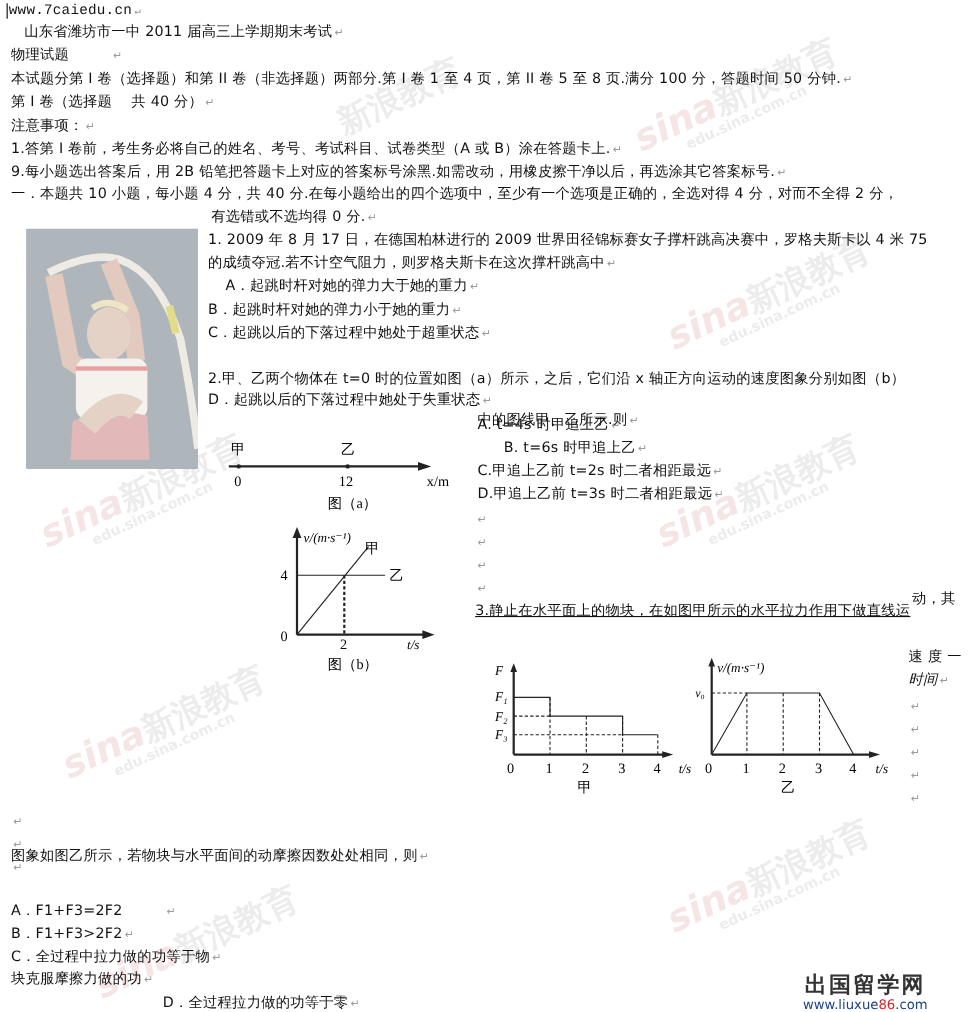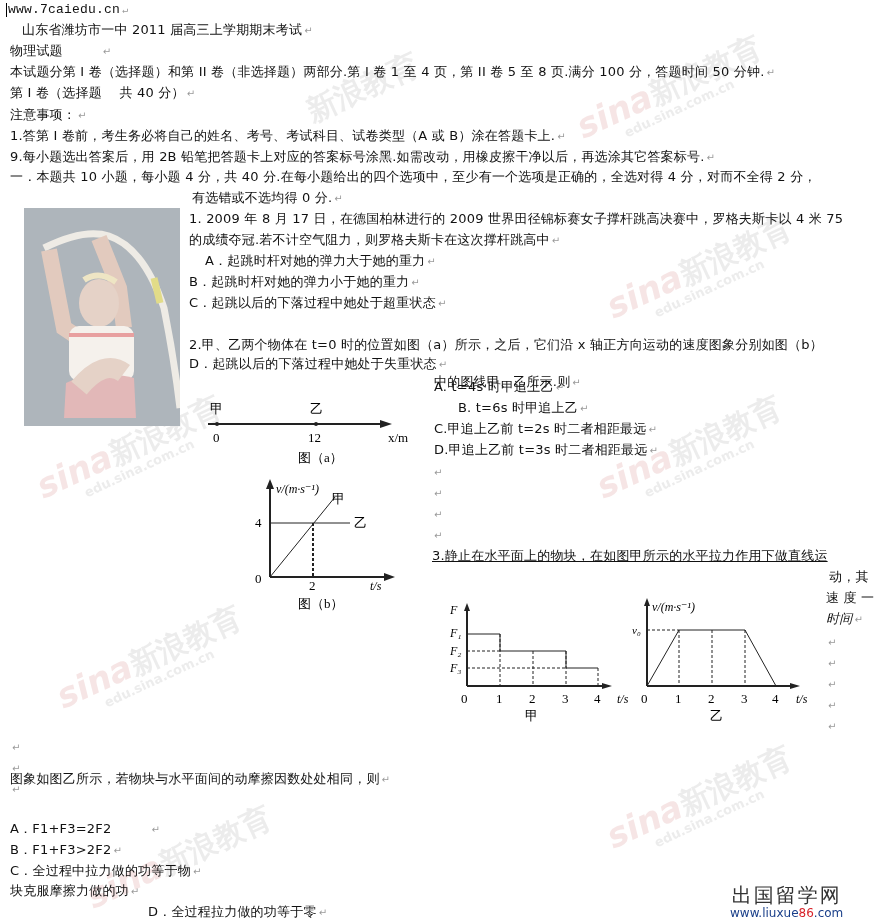--- a/index.html
+++ b/index.html
@@ -11,21 +11,21 @@
   .cursor { position:absolute; left:6px; top:3px; width:1px; height:14px; background:#000; }
   .wm { position:absolute; color:rgba(200,200,200,0.35); font-weight:bold; pointer-events:none;
         transform:rotate(-25deg); transform-origin:left top; white-space:nowrap; }
   .wm .sina { font-size:34px; font-style:italic; color:rgba(220,150,150,0.25); }
   .wm .cn { font-size:30px; }
   .wm .url { font-size:13px; display:block; margin-left:40px; margin-top:-6px; }
   .photo { position:absolute; left:24px; top:208px; width:156px; height:218px; overflow:hidden;
            background:linear-gradient(180deg,#9aa3ab 0%,#8e979f 40%,#7f8a93 100%); }
   svg text { font-family:"Liberation Serif", "DejaVu Serif", serif; }
   .logo { position:absolute; left:730px; top:884px; text-align:center; }
-  .logo .t { font-size:20px; font-weight:normal; color:#333; letter-spacing:2px; line-height:22px; }
+  .logo .t { font-size:20px; font-weight:bold; color:#333; letter-spacing:2px; line-height:22px; }
   .logo .u { font-size:12px; font-weight:normal; color:#1a3f8a; line-height:14px; }
   .logo .u span { color:#d8232a; }
 </style>
 </head>
 <body>
 
 <div class="wm" style="left:300px;top:95px;"><span class="cn">新浪教育</span></div>
 <div class="wm" style="left:570px;top:110px;"><span class="sina">sina</span><span class="cn">新浪教育</span><span class="url">edu.sina.com.cn</span></div>
 <div class="wm" style="left:600px;top:290px;"><span class="sina">sina</span><span class="cn">新浪教育</span><span class="url">edu.sina.com.cn</span></div>
 <div class="wm" style="left:30px;top:470px;"><span class="sina">sina</span><span class="cn">新浪教育</span><span class="url">edu.sina.com.cn</span></div>
@@ -109,21 +109,21 @@
   <text x="104" y="52" font-size="13">乙</text>
   <line x1="63" y1="48" x2="63" y2="102" stroke="#222" stroke-width="2" stroke-dasharray="3,2"></line>
   <text x="5" y="52" font-size="13">4</text>
   <text x="5" y="108" font-size="13">0</text>
   <text x="59" y="115" font-size="13">2</text>
   <text x="120" y="115" font-size="12" font-style="italic">t/s</text>
   <text x="48" y="133" font-size="13">图（b）</text>
 </svg>
 
 <div class="line" style="left:432px;top:546px;text-decoration:underline;"><span>3.静止在水平面上的物块，在如图甲所示的水平拉力作用下做直线运</span></div>
-<div class="line" style="left:829px;top:567px;text-align:center;"><span>动，其</span></div>
+<div class="line" style="left:829px;top:535px;text-align:center;"><span>动，其</span></div>
 <div class="line" style="left:826px;top:588px;"><span>速 度 一</span></div>
 <div class="line" style="left:826px;top:609px;font-style:italic;"><span>时间</span><span class="pm">↵</span></div>
 <div class="line" style="left:826px;top:632px;"><span class="pm">↵</span></div>
 <div class="line" style="left:826px;top:653px;"><span class="pm">↵</span></div>
 <div class="line" style="left:826px;top:674px;"><span class="pm">↵</span></div>
 <div class="line" style="left:826px;top:695px;"><span class="pm">↵</span></div>
 <div class="line" style="left:826px;top:716px;"><span class="pm">↵</span></div>
 
 <svg style="position:absolute;left:445px;top:600px;" width="185" height="125">
   <line x1="22" y1="86" x2="22" y2="8" stroke="#222" stroke-width="2"></line>

